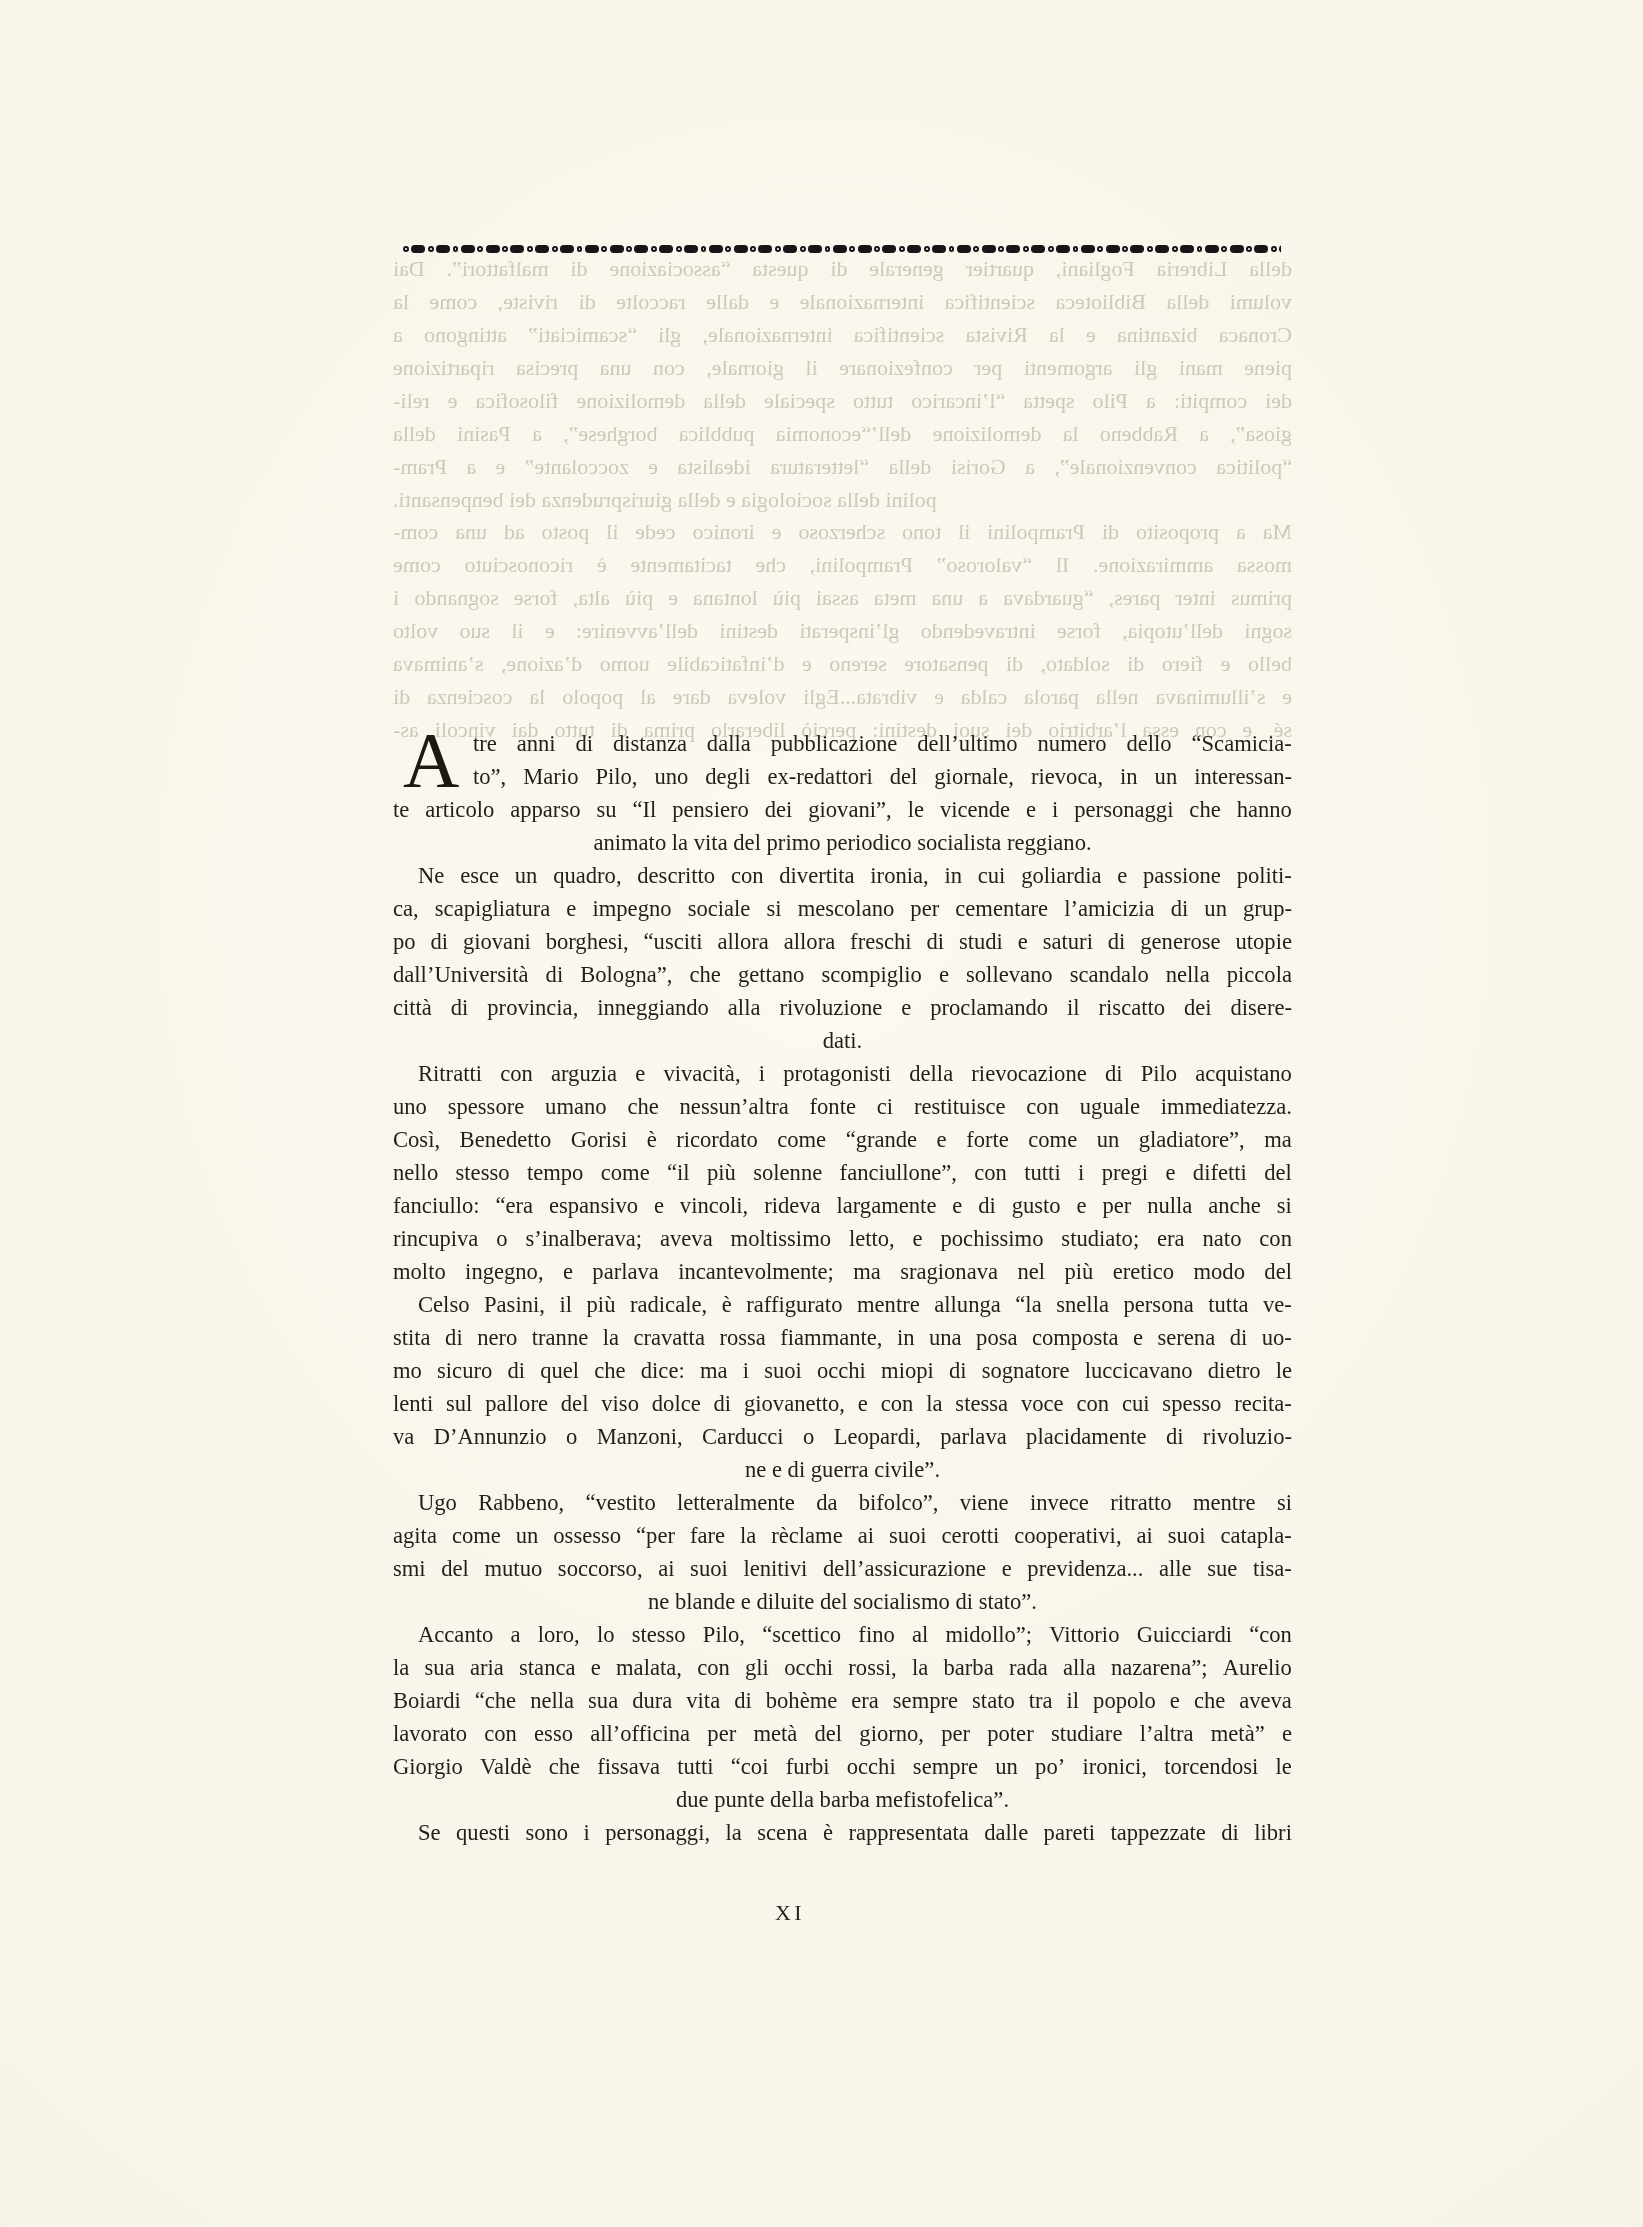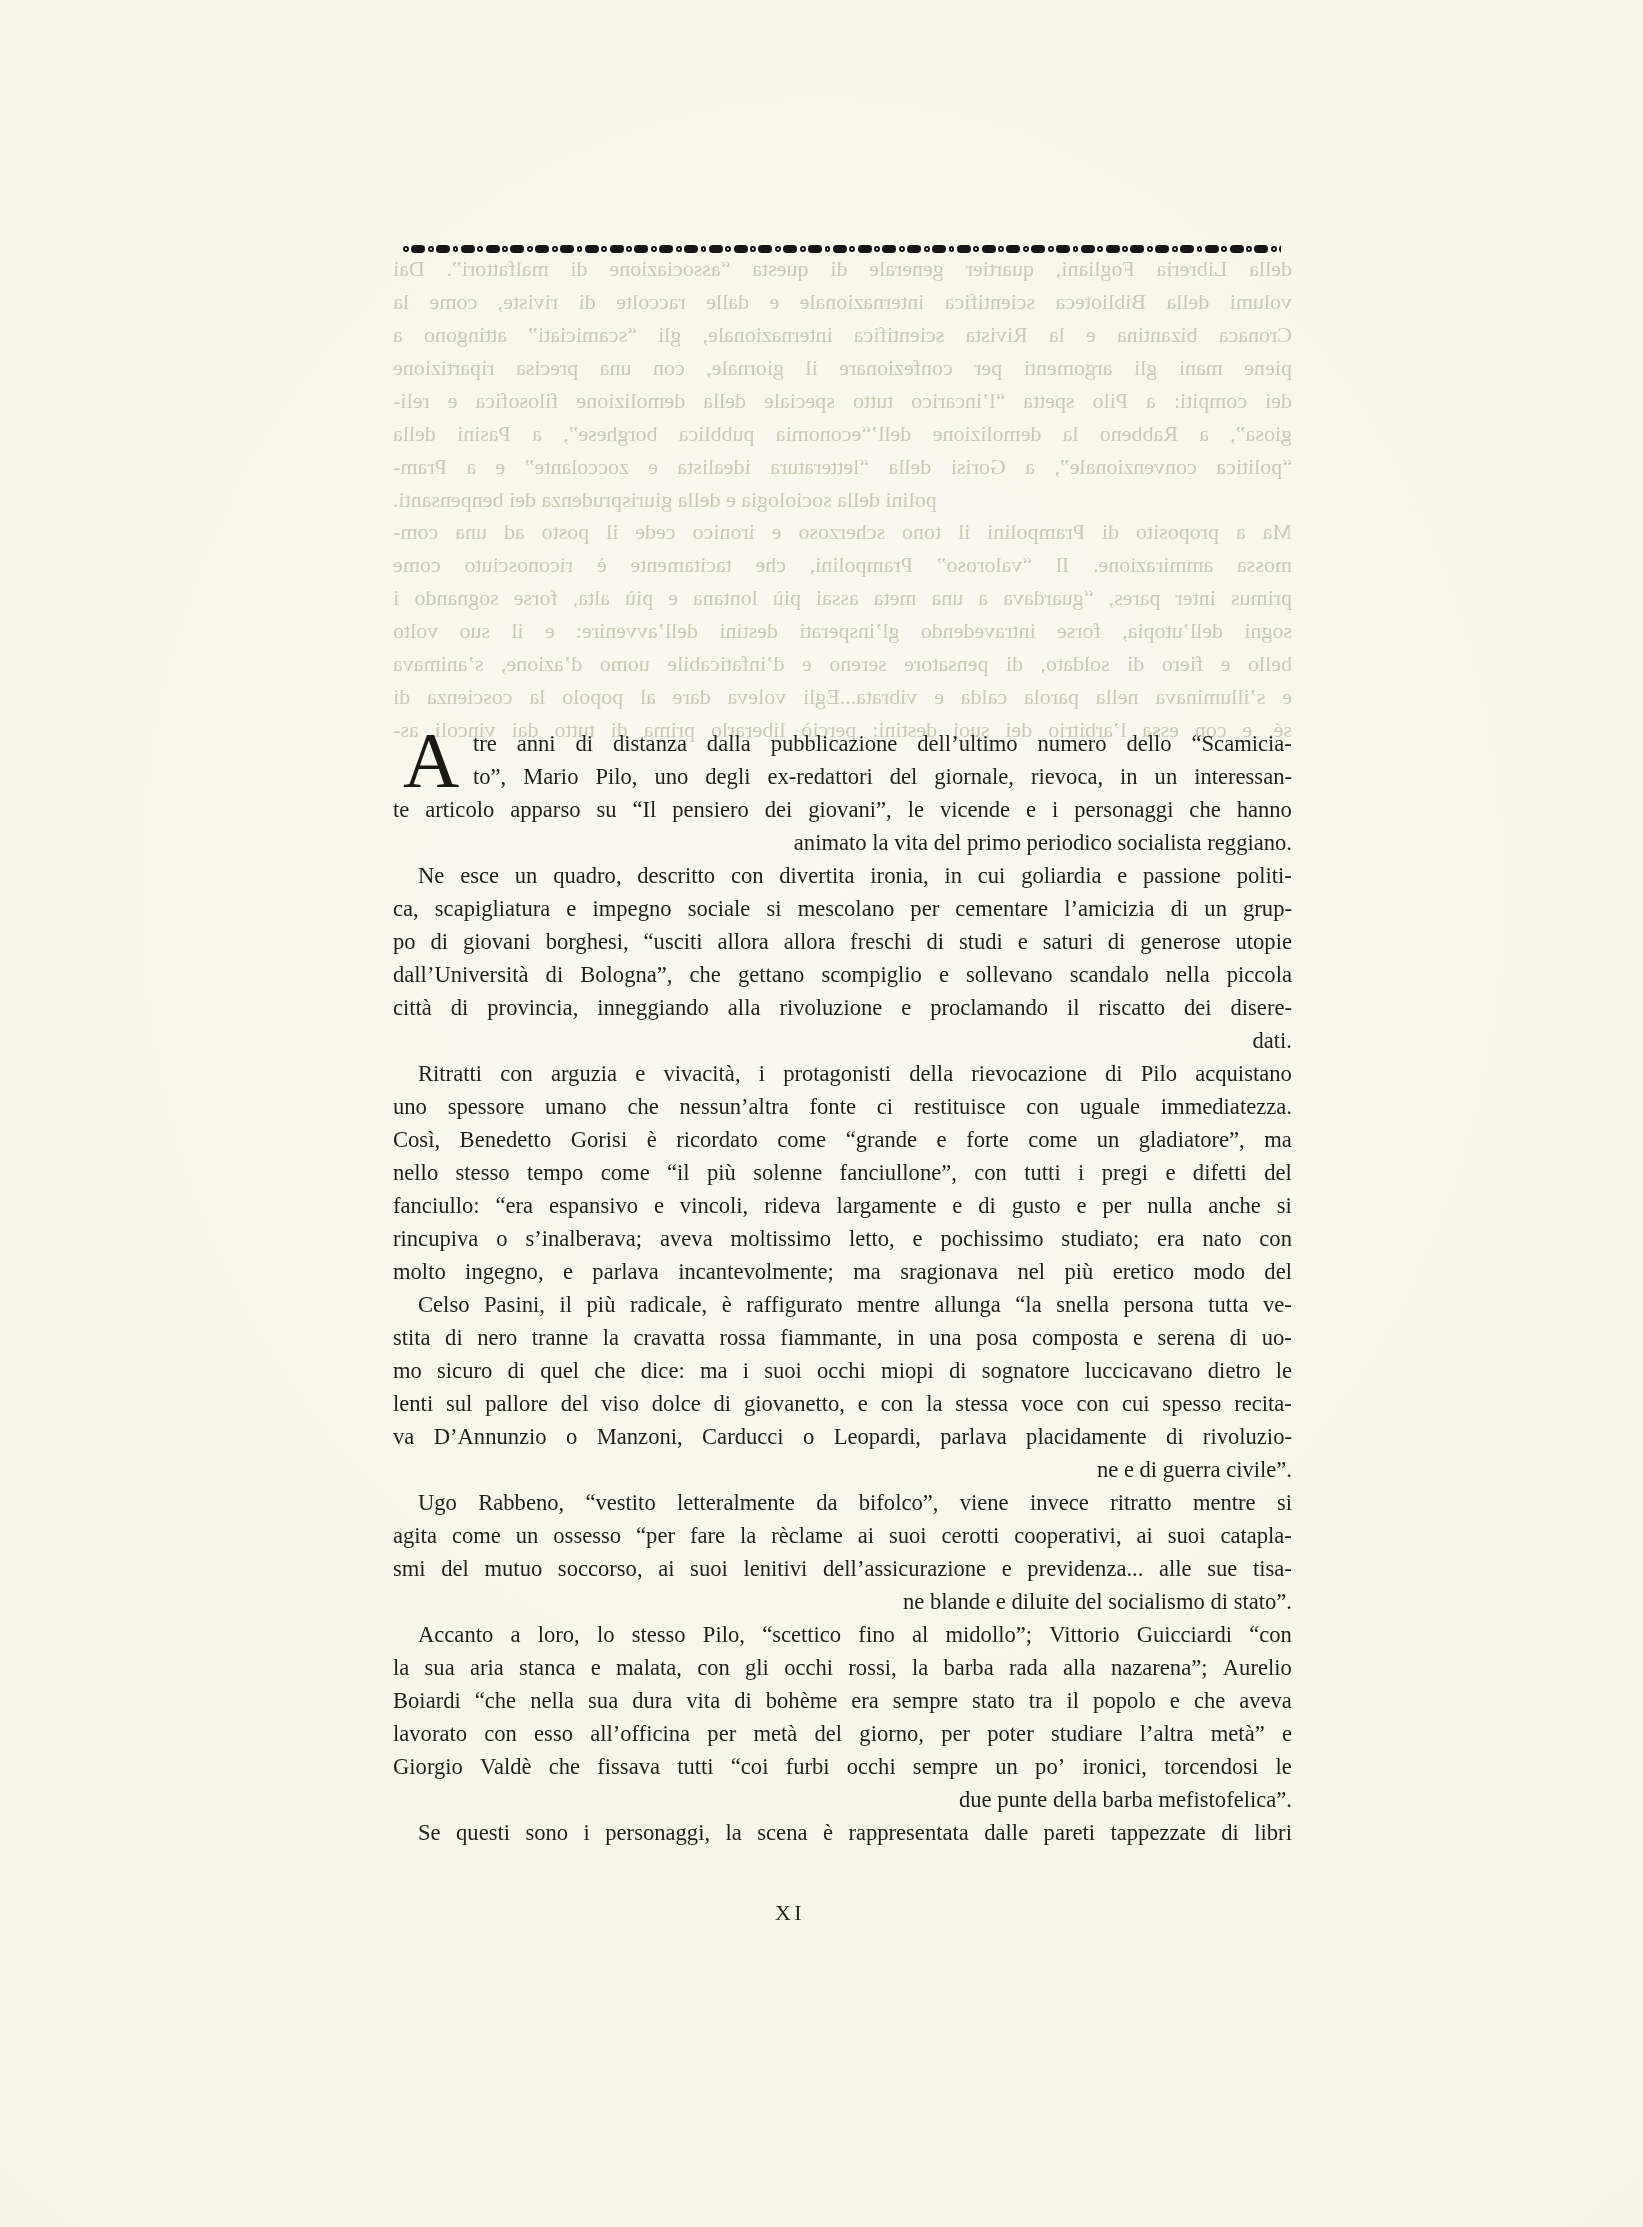--- a/index.html
+++ b/index.html
@@ -41,21 +41,21 @@
   .ghost-line.ghost-last{display:block;text-align:right;}
   
   .article{
     position:absolute;left:393px;top:727px;width:899px;
     color:#221e19;
   }
   .text-line{
     display:flex;justify-content:space-between;
     height:33px;line-height:33px;font-size:22.6px;overflow:hidden;white-space:nowrap;
   }
-  .text-line.line-last{display:block;text-align:right;}
+  .text-line.line-last{display:block;text-align:center;}
   .text-line.dropcap-pad{padding-left:80px;}
   .text-line.indent{padding-left:25px;}
   .drop-cap{
     position:absolute;left:10px;top:-2.5px;
     font-size:78px;line-height:69px;color:#1c1914;
     font-family:"Liberation Serif","DejaVu Serif",serif;
   }
   .folio{
     position:absolute;left:0;top:1900px;width:1580px;
     text-align:center;font-size:22px;letter-spacing:3.3px;color:#2a261f;

